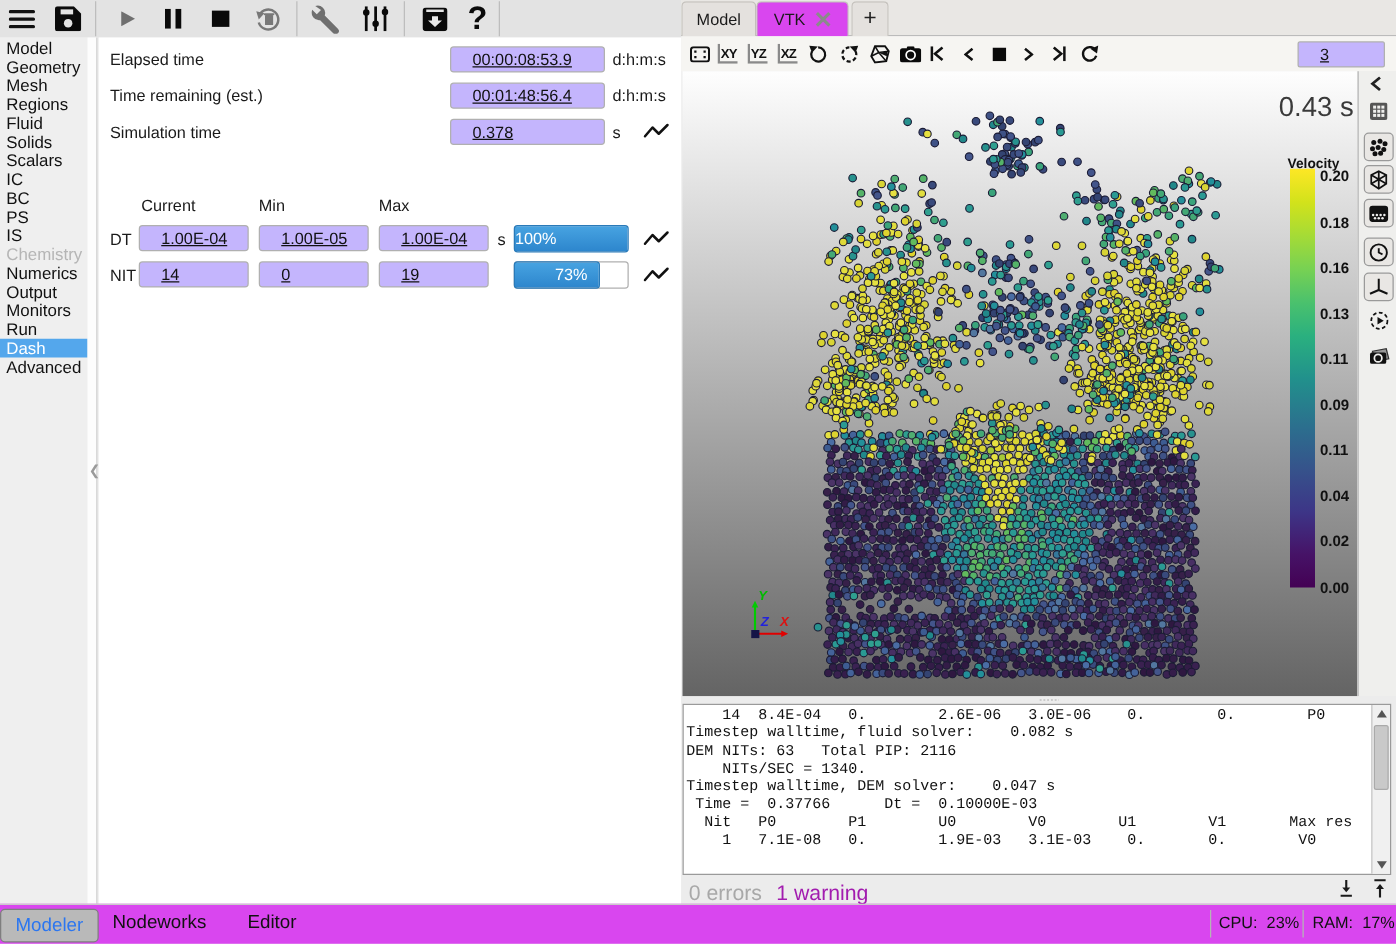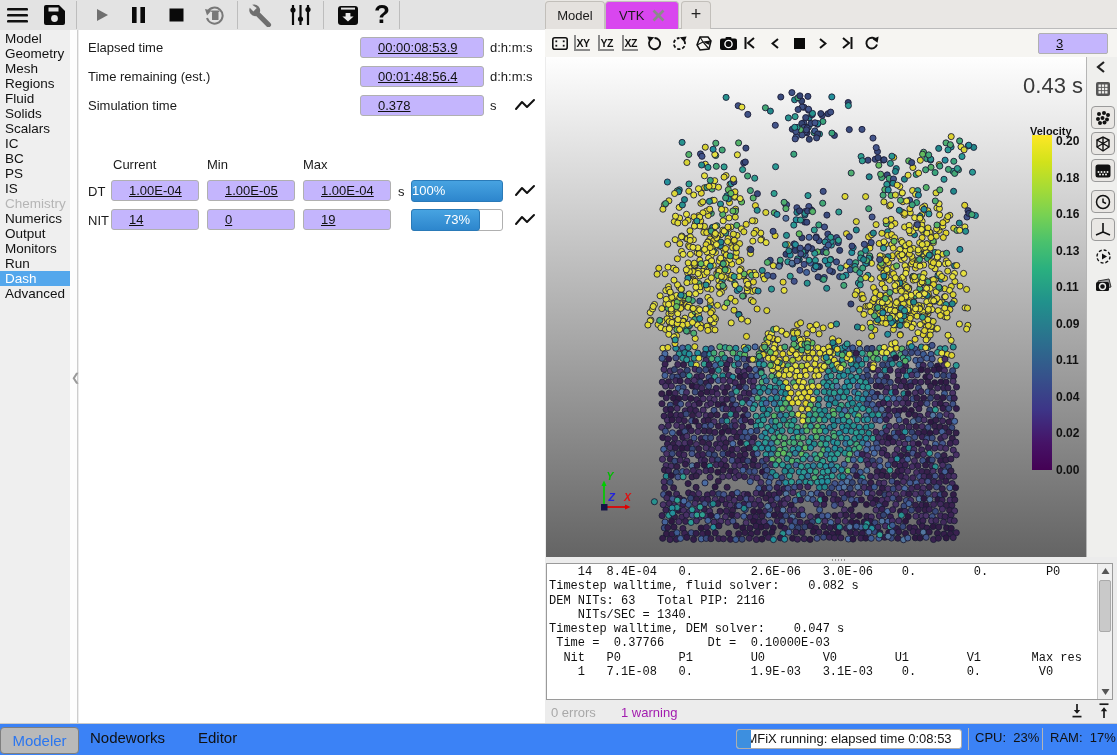--- a/index.html
+++ b/index.html
@@ -38,24 +38,24 @@
 
 
 #cbar { position:absolute; left:486px; top:78px; width:20px; height:335px;
   background:linear-gradient(#fde725 0%, #d2e21b 8%, #a5db36 16%, #77d153 24%, #4ac16d 32%, #2ab07f 40%, #21918c 50%, #2c6e8e 62%, #36528b 72%, #3d3587 82%, #461367 92%, #440154 100%); }
 .cl { position:absolute; font-size:12px; font-weight:bold; color:#111; left:510px; }
 
 
 #splitter { left:545px; top:557px; width:572px; height:6px; background:#ececec; }
 #console { left:546px; top:563px; width:567px; height:137px; background:#fff; border:1px solid #9a9a9a; font-family:"Liberation Mono", monospace; font-size:12px; line-height:14.3px; color:#111; white-space:pre; overflow:hidden; padding:1px 0 0 2px; }
 #cscroll { left:1097px; top:564px; width:15px; height:135px; background:#f0f0f0; border-left:1px solid #c5c5c5; }
-#statusrow { left:545px; top:700px; width:572px; height:25px; background:#ececec; font-size:13px; }
-
-
-#bottombar { left:0; top:723px; width:1117px; height:32px; background:#3b82f6; border-top:1px solid #cacaca; font-size:15px;padding-left:43px; }
+#statusrow { left:545px; top:700px; width:572px; height:25px; background:#ececec; font-size:17px; }
+
+
+#bottombar { left:0; top:723px; width:1117px; height:32px; background:#d946ef; border-top:1px solid #cacaca; font-size:15px;padding-left:43px; }
 #modelerbtn { position:absolute; left:0px; top:3px; width:79px; height:27px; background:#b9b9b9; border:1px solid #7e7e7e; border-radius:4px; color:#2b76f0; text-align:center; line-height:25px; }
 #runwidget { position:absolute; left:736px; top:5px; width:226px; height:20px; background:#fff; border:1px solid #adadad; border-radius:3px; font-size:13px; color:#111; text-align:center; line-height:18px; overflow:hidden; }
 #runchunk { position:absolute; left:0; top:0; width:14px; height:20px; background:#3d8fdf; }
 .bsep { position:absolute; top:4px; width:1px; height:22px; background:#b5b5b5; }
 svg { display:block; }
 </style>
 </head>
 <body>
 <div id="root">
 
@@ -3394,20 +3394,19 @@
           <line x1="6" y1="6" x2="6" y2="15"></line>
         </g>
         <path d="M2.8,8.2 L6,4.2 L9.2,8.2 z" fill="#1a1a1a"></path>
       </svg>
   </div>
 
   <div id="bottombar" class="abs">
     <div id="modelerbtn">Modeler</div>
     <div class="abs" style="left:90px;top:5px;font-size:15px;color:#111">Nodeworks</div>
     <div class="abs" style="left:198px;top:5px;font-size:15px;color:#111">Editor</div>
-    <div id="runwidget"><div id="runchunk"></div>MFiX running: elapsed time 0:08:53</div>
     <div class="bsep" style="left:968px"></div>
     <div class="abs" style="left:975px;top:6px;font-size:13px;color:#111">CPU:&nbsp; 23%</div>
     <div class="bsep" style="left:1042px"></div>
     <div class="abs" style="left:1050px;top:6px;font-size:13px;color:#111">RAM:&nbsp; 17%</div>
   </div>
 
 </div>
 
 </body></html>

